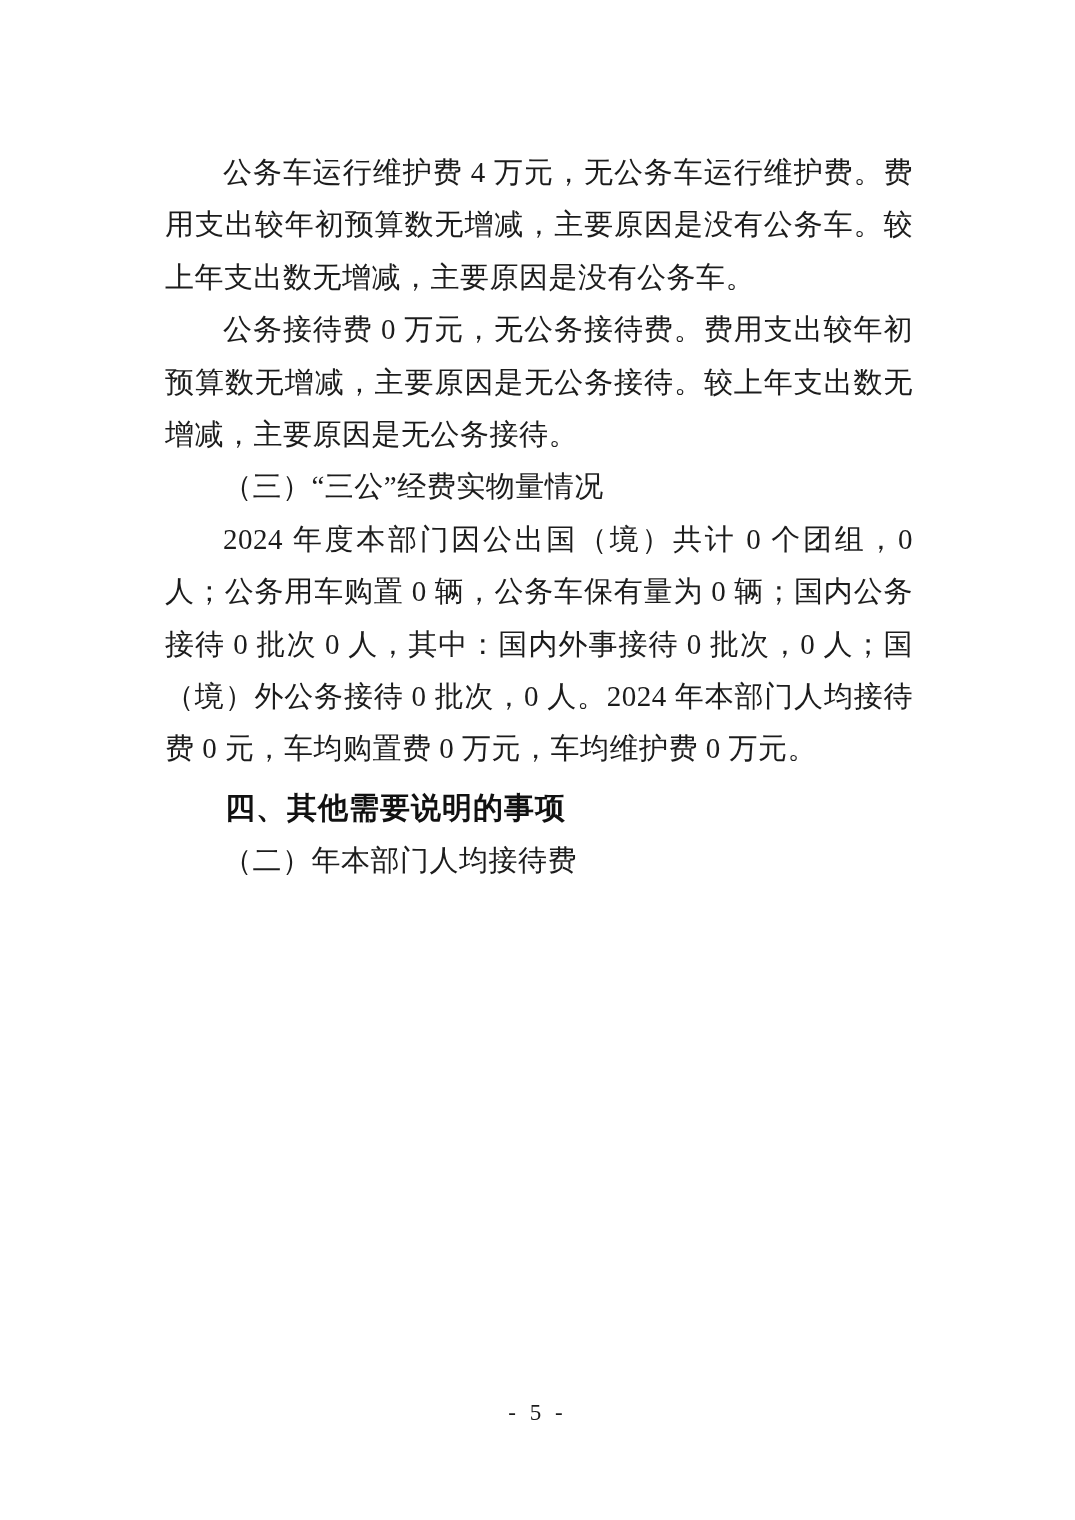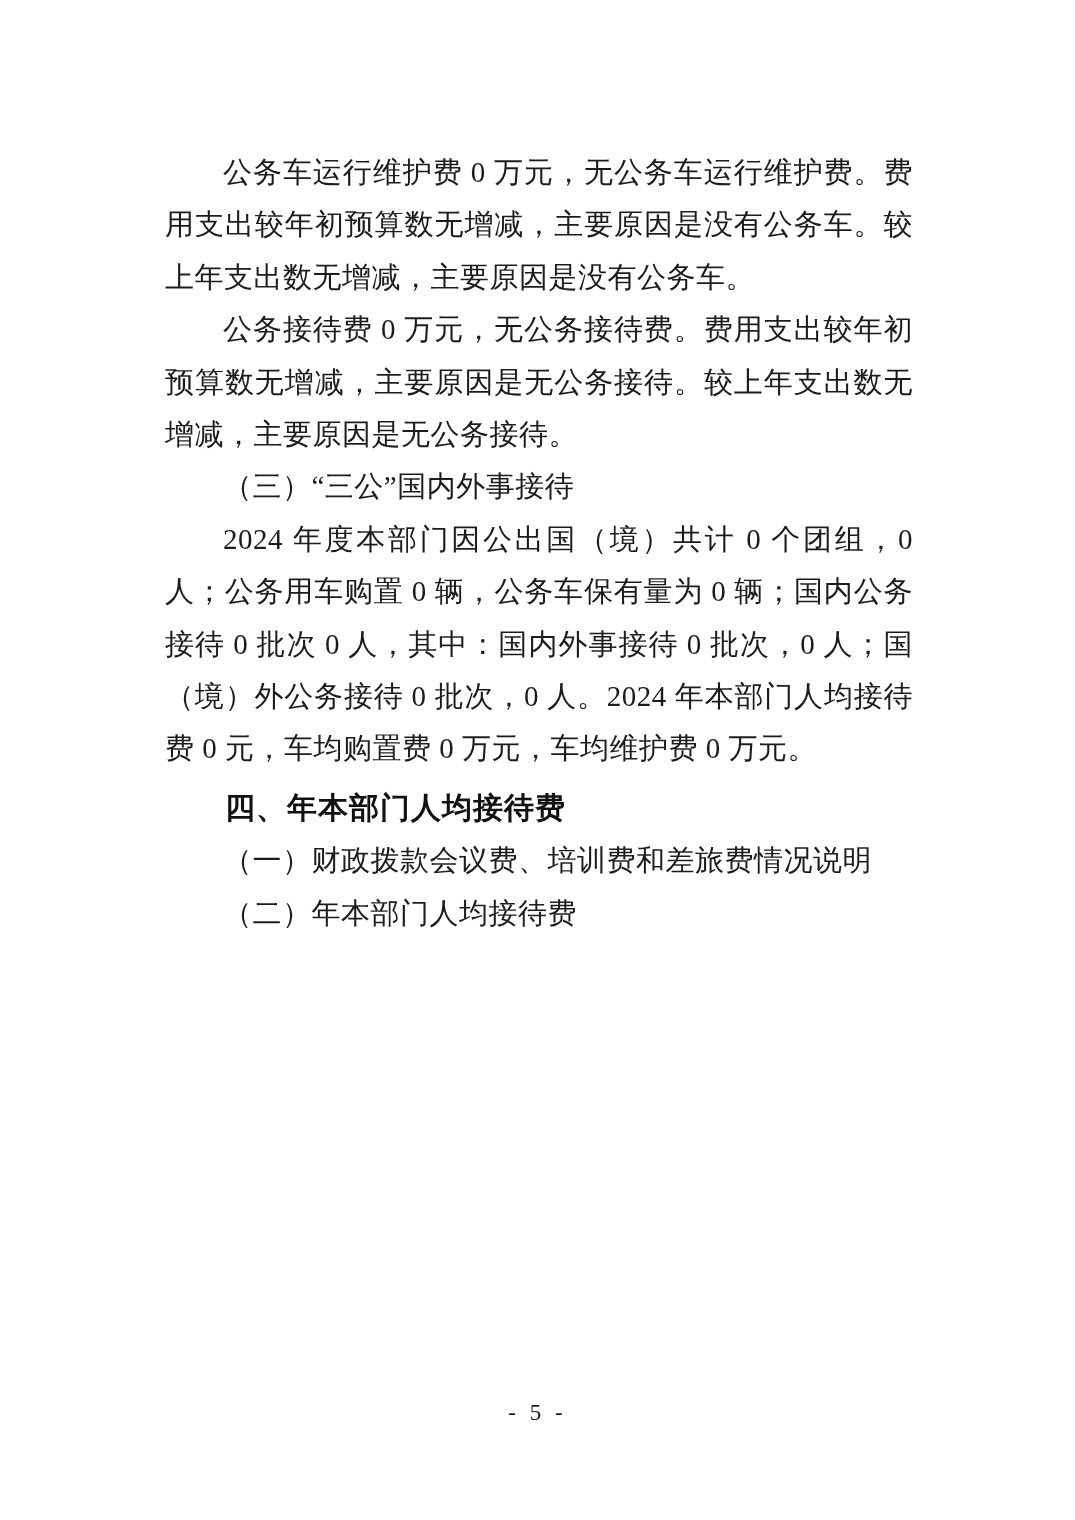--- a/index.html
+++ b/index.html
@@ -56,22 +56,21 @@
     font-size: 23px;
     color: #1c1c1c;
     letter-spacing: 4px;
   }
 </style>
 </head>
 <body>
 
 <div class="page">
   <div class="content">
-    <p class="para">公务车运行维护费 0 万元，无公务车运行维护费。费用支出较年初预算数无增减，主要原因是没有公务车。较上年支出数无增减，主要原因是没有公务车。</p>
+    <p class="para">公务车运行维护费 4 万元，无公务车运行维护费。费用支出较年初预算数无增减，主要原因是没有公务车。较上年支出数无增减，主要原因是没有公务车。</p>
     <p class="para">公务接待费 0 万元，无公务接待费。费用支出较年初预算数无增减，主要原因是无公务接待。较上年支出数无增减，主要原因是无公务接待。</p>
-    <p class="subheading">（三）“三公”国内外事接待</p>
+    <p class="subheading">（三）“三公”经费实物量情况</p>
     <p class="para">2024 年度本部门因公出国（境）共计 0 个团组，0 人；公务用车购置 0 辆，公务车保有量为 0 辆；国内公务接待 0 批次 0 人，其中：国内外事接待 0 批次，0 人；国（境）外公务接待 0 批次，0 人。2024 年本部门人均接待费 0 元，车均购置费 0 万元，车均维护费 0 万元。</p>
-    <p class="heading-bold">四、年本部门人均接待费</p>
-    <p class="subheading">（一）财政拨款会议费、培训费和差旅费情况说明</p>
+    <p class="heading-bold">四、其他需要说明的事项</p>
     <p class="subheading">（二）年本部门人均接待费</p>
   </div>
   <div class="page-number">- 5 -</div>
 </div>
 
 </body></html>

